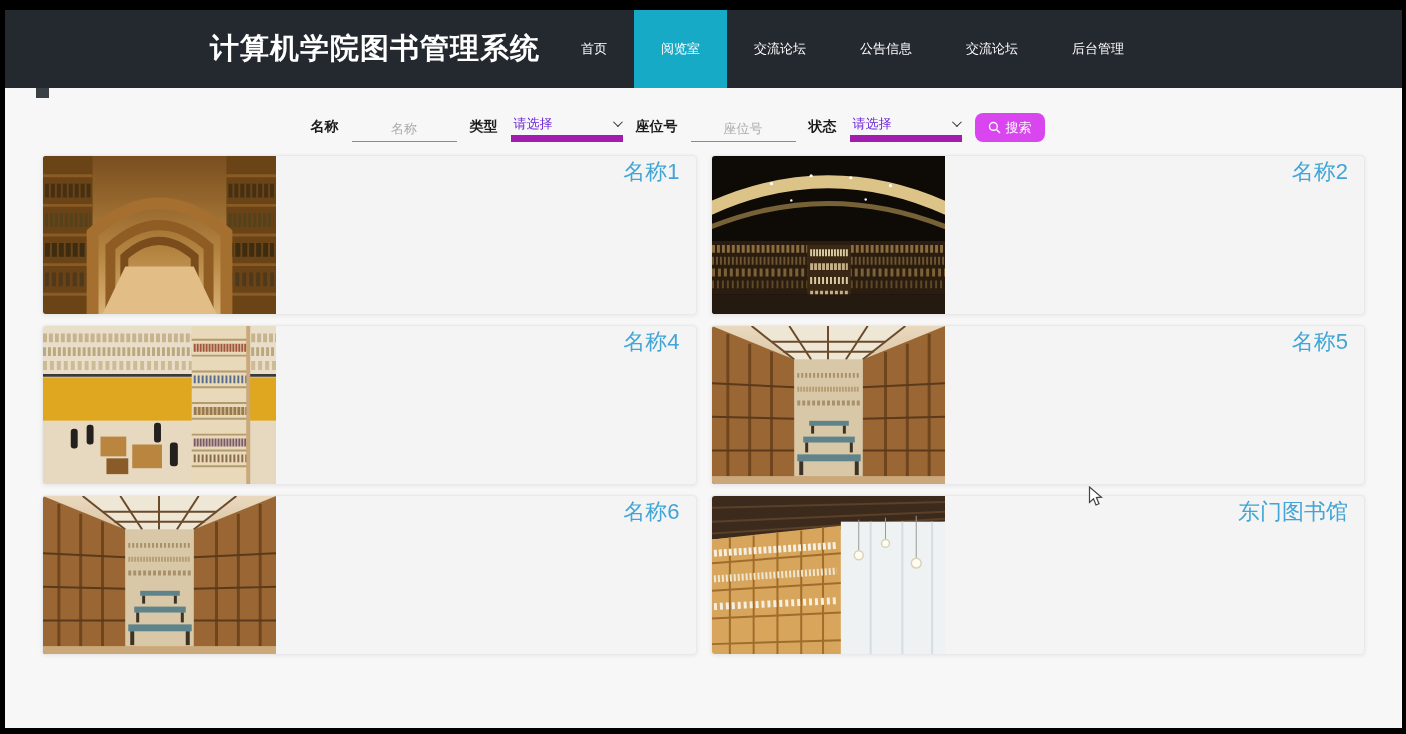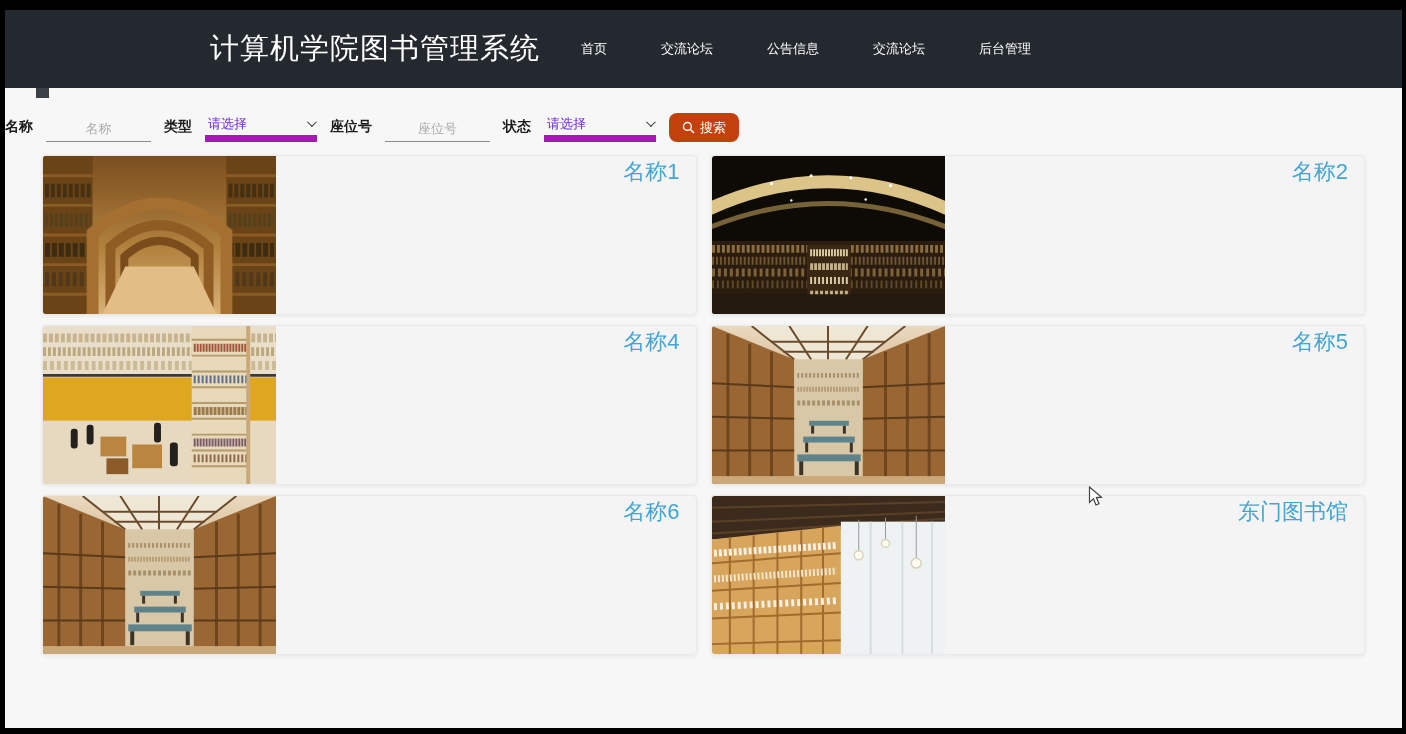--- a/index.html
+++ b/index.html
@@ -6,43 +6,43 @@
   html,body { width:1406px; height:734px; overflow:hidden; }
   body { font-family:"Liberation Sans","DejaVu Sans",sans-serif; background:#000; }
 
   .stage { position:relative; width:1406px; height:734px; background:#000; overflow:hidden; }
   .screen { position:absolute; left:5px; top:10px; width:1397px; height:718px;
             background:#f7f7f8; overflow:hidden; }
 
   
   .header { position:relative; height:78px; background:#24282f; display:flex;
             align-items:stretch; color:#fff; }
-  .brand { margin-left:205px; align-self:center; font-size:29px; font-weight:400;
+  .brand { margin-left:205px; align-self:center; font-size:29px; font-weight:700;
            letter-spacing:1px; white-space:nowrap; }
   .nav { display:flex; margin-left:14px; align-items:stretch; }
   .nav-item { display:flex; align-items:center; padding:0 27px; font-size:13px;
               color:#fff; cursor:pointer; white-space:nowrap;font-family:Liberation Serif, serif; }
   .nav-item.active { background:#17aac6; }
   .header-notch { position:absolute; left:31px; top:78px; width:13px; height:10px;
                   background:#3b3f46; }
 
   
-  .search-bar { display:flex; align-items:flex-end; justify-content:flex-start;
+  .search-bar { display:flex; align-items:flex-end; justify-content:center;
                 margin:24px 52px 0 0; gap:13px; height:30px; }
   .s-label { font-size:14px; font-weight:700; color:#1c1c1c; padding-bottom:6px; }
   .u-input { width:105px; height:26px; border:none; outline:none; background:transparent;
              border-bottom:1px solid #8a8a8a; text-align:center; font-size:13px; color:#333;
              font-family:inherit; }
   .u-input::placeholder { color:#aaa; }
   .u-select { width:112px; height:26px; border-bottom:7px solid #a21caf; display:flex;
               align-items:center; justify-content:space-between; font-size:13px; color:#6d28d9;
               cursor:pointer; padding:0 3px 4px 3px; }
   .chev { width:7px; height:7px; border-right:1.6px solid #333; border-bottom:1.6px solid #333;
           transform:rotate(45deg) translateY(-2px); flex:none; }
-  .search-btn { height:29px; background:#c2410c; color:#fff; border:none; border-radius:8px;
+  .search-btn { height:29px; background:#d946ef; color:#fff; border:none; border-radius:8px;
                 display:flex; align-items:center; gap:5px; padding:0 13px; font-size:13px;
                 cursor:pointer; font-family:inherit; }
 
   
   .cards { display:grid; grid-template-columns:1fr 1fr; gap:10px 14px; margin:13px 37px 0 37px; }
   .card { position:relative; height:160px; background:#f4f4f5; border:1px solid #e9e9ec;
           border-radius:4px; box-shadow:0 1px 4px rgba(0,0,0,.07); display:flex;
           overflow:hidden; cursor:pointer; }
   .card-photo { width:233px; height:100%; flex:none; }
   .card-photo svg { width:100%; height:100%; display:block; }
@@ -55,20 +55,23 @@
 <body>
 
 <div class="stage">
   <div class="screen">
 
     <div class="header">
       <div class="brand">计算机学院图书管理系统</div>
       <div class="nav">
         <div class="nav-item">
           <span>首页</span>
+        </div>
+        <div class="nav-item active">
+          <span>阅览室</span>
         </div>
         <div class="nav-item">
           <span>交流论坛</span>
         </div>
         <div class="nav-item">
           <span>公告信息</span>
         </div>
         <div class="nav-item">
           <span>交流论坛</span>
         </div>

